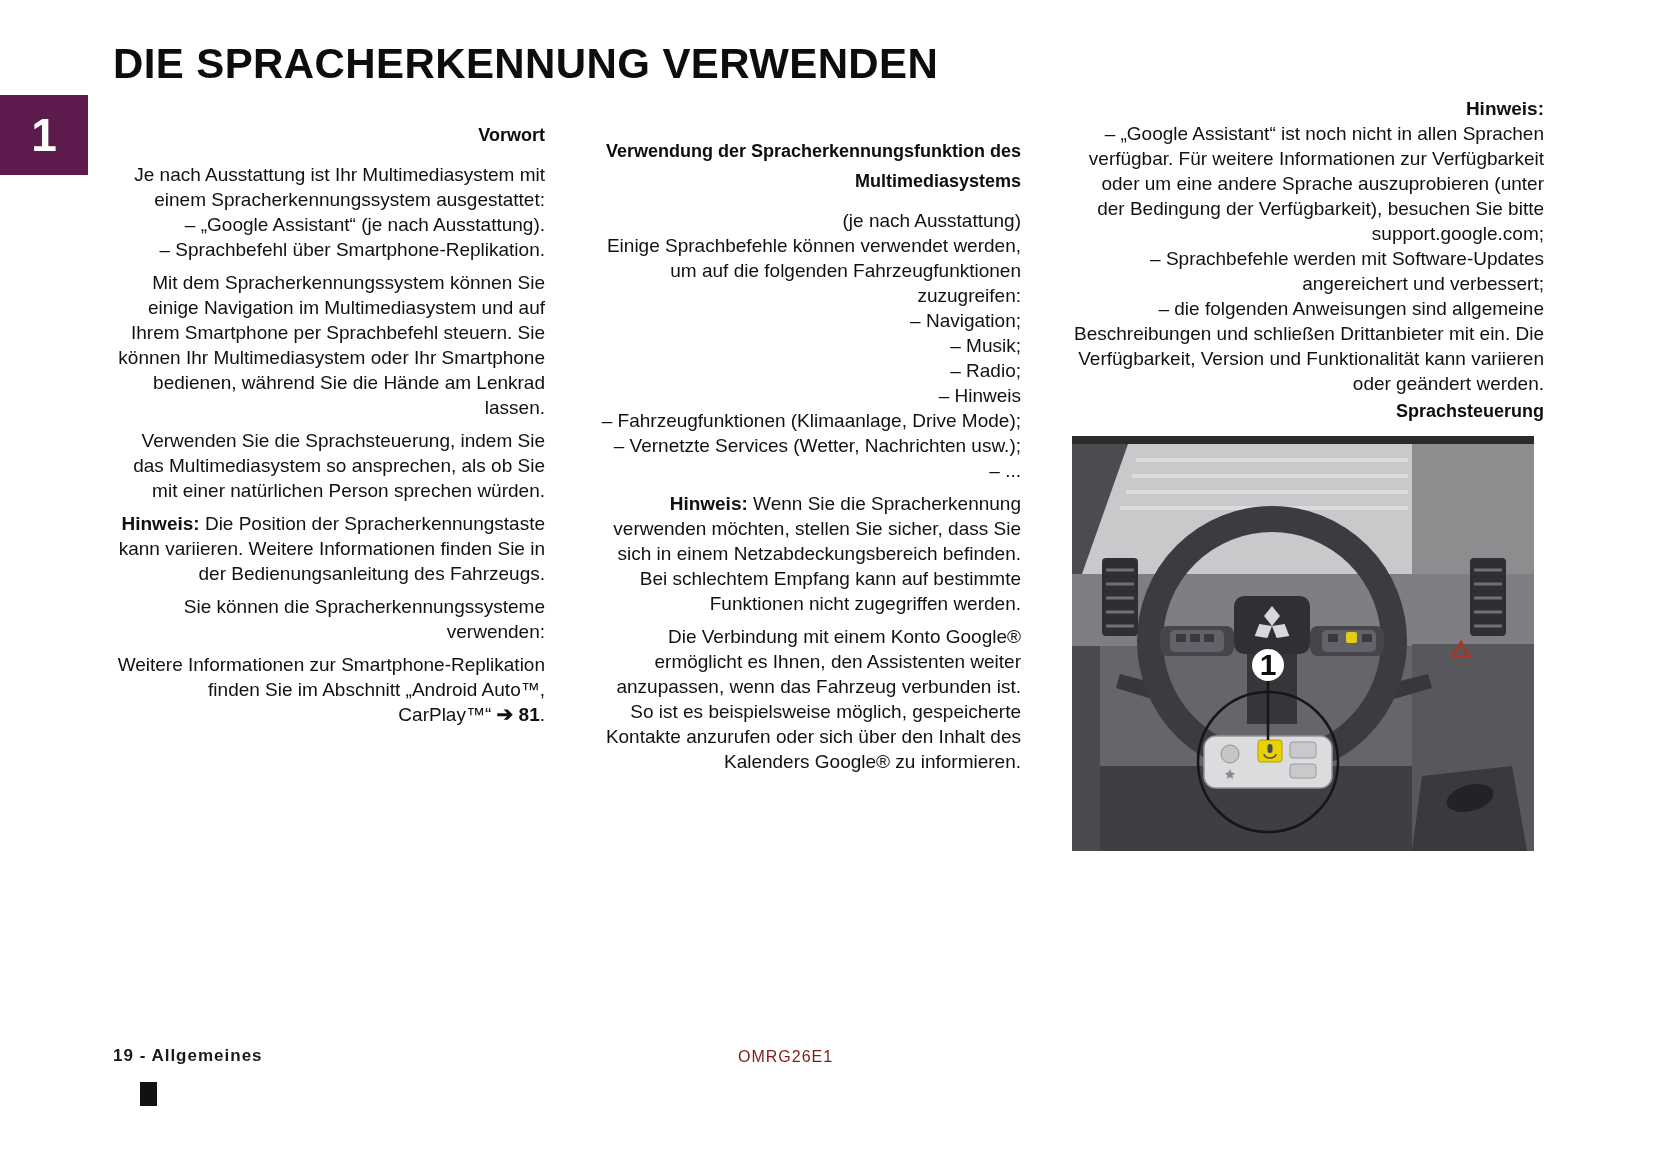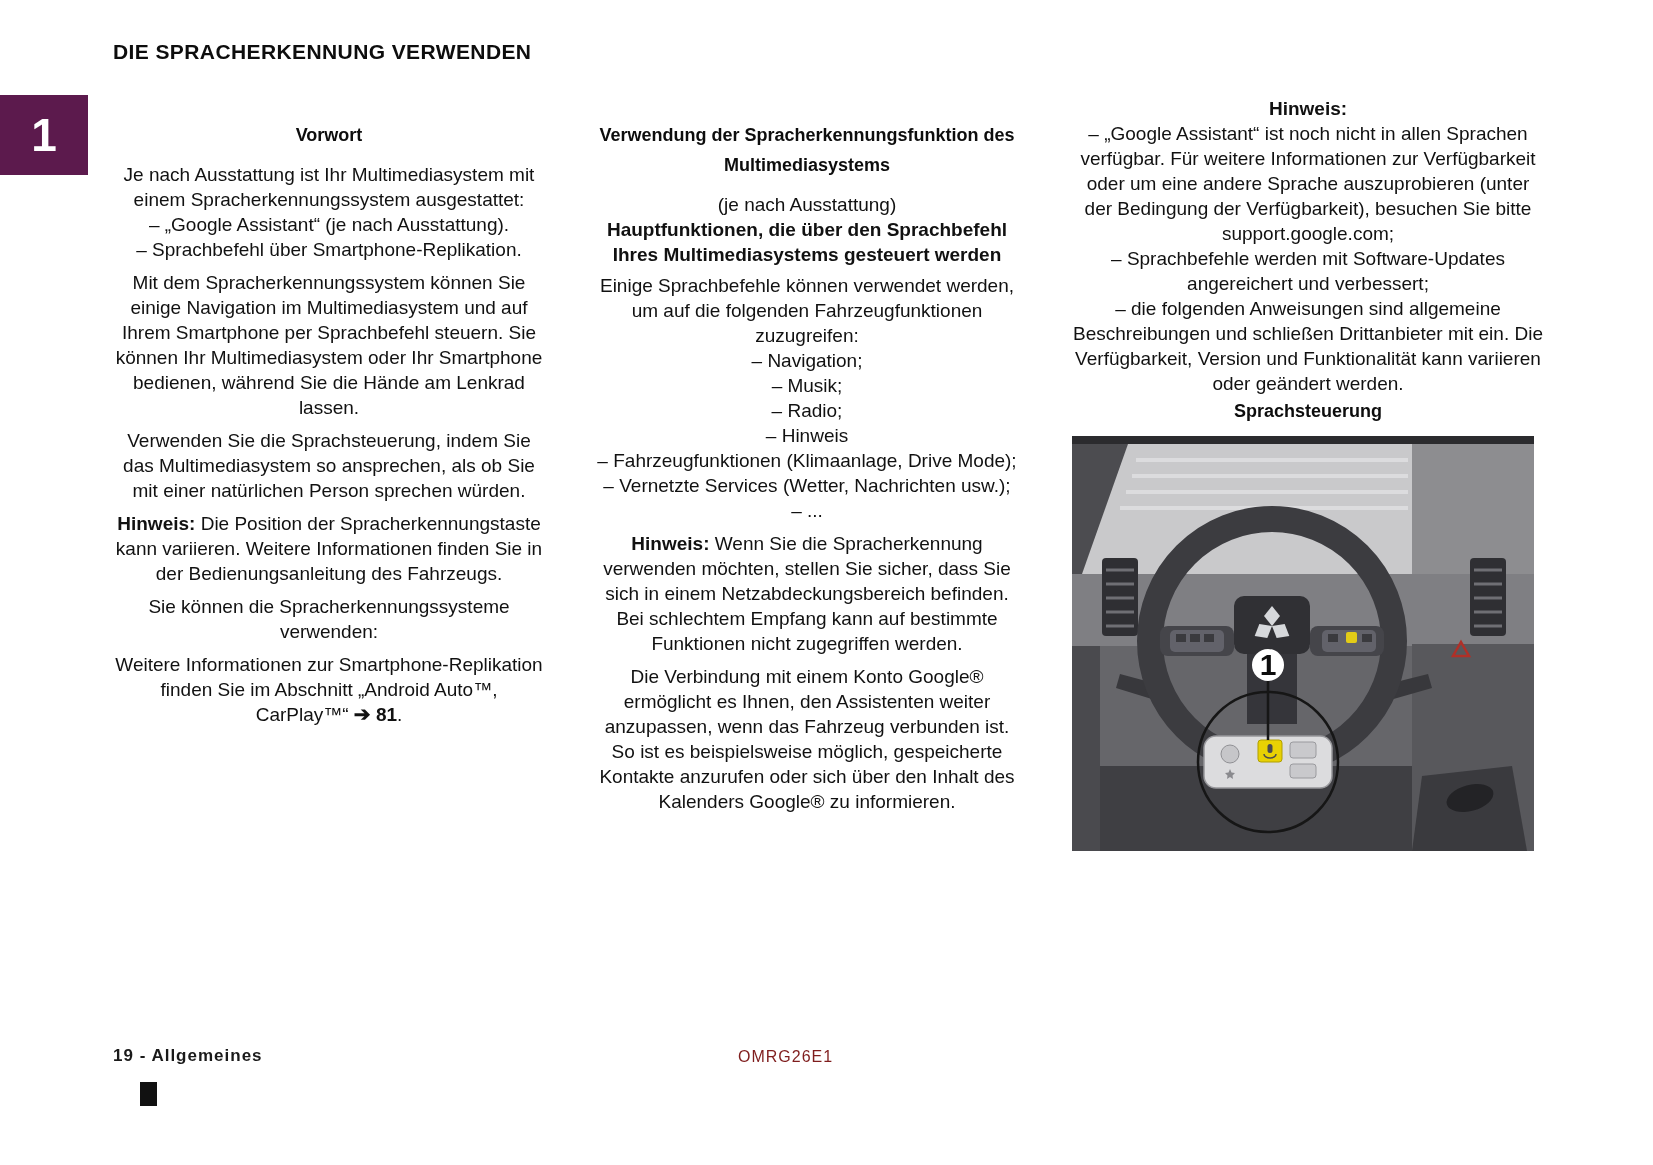--- a/index.html
+++ b/index.html
@@ -3,31 +3,31 @@
 <meta charset="utf-8">
 <style>
   html,body{margin:0;padding:0;}
   body{
     width:1653px;height:1165px;position:relative;overflow:hidden;
     background:#ffffff;color:#111;
     font-family:"Liberation Sans",sans-serif;
   }
   .page-title{
     position:absolute;left:113px;top:40px;
-    font-size:21px;font-weight:bold;letter-spacing:.4px;color:#0d0d0d;
+    font-size:42px;font-weight:bold;letter-spacing:.4px;color:#0d0d0d;
   }
   .chapter-tab{
     position:absolute;left:0;top:95px;width:88px;height:80px;
     background:#5c1a4d;color:#fff;
     display:flex;align-items:center;justify-content:center;
     font-size:46px;font-weight:bold;
   }
-  .col{position:absolute;font-size:19px;line-height:25px;text-align:center;}
+  .col{position:absolute;font-size:19px;line-height:25px;text-align:right;}
   .col1{left:113px;top:120px;width:432px;}
-  .col2{left:593px;top:120px;width:428px;}
+  .col2{left:593px;top:136px;width:428px;}
   .col3{left:1072px;top:96px;width:472px;}
   h2{font-size:18px;line-height:30px;margin:0 0 12px 0;font-weight:bold;color:#0d0d0d;}
   .h2-sprach{margin-bottom:10px;}
   p{margin:8px 0 0 0;}
   p.tight{margin:0;}
   .blist p{margin:0;}
   .sub{margin:2px 0 10px 0;}
   .boldpara{font-weight:bold;margin:0 0 6px 0;}
   b{font-weight:bold;}
   .arrow{font-weight:bold;font-size:20px;}
@@ -55,21 +55,20 @@
   <p>Mit dem Spracherkennungssystem können Sie einige Navigation im Multimediasystem und auf Ihrem Smartphone per Sprachbefehl steuern. Sie können Ihr Multimediasystem oder Ihr Smartphone bedienen, während Sie die Hände am Lenkrad lassen.</p>
   <p>Verwenden Sie die Sprachsteuerung, indem Sie das Multimediasystem so ansprechen, als ob Sie mit einer natürlichen Person sprechen würden.</p>
   <p><b>Hinweis:</b><span> Die Position der Spracherkennungstaste kann variieren. Weitere Informationen finden Sie in der Bedienungsanleitung des Fahrzeugs.</span></p>
   <p>Sie können die Spracherkennungssysteme verwenden:</p>
   <p><span>Weitere Informationen zur Smartphone-Replikation finden Sie im Abschnitt „Android Auto™, CarPlay™“ </span><span class="arrow">➔</span> <b>81</b><span>.</span></p>
 </div>
 
 <div class="col col2">
   <h2>Verwendung der Spracherkennungsfunktion des Multimediasystems</h2>
   <p class="sub tight">(je nach Ausstattung)</p>
-  <p class="boldpara">Hauptfunktionen, die über den Sprachbefehl Ihres Multimediasystems gesteuert werden</p>
   <p class="tight">Einige Sprachbefehle können verwendet werden, um auf die folgenden Fahrzeugfunktionen zuzugreifen:</p>
   <div class="blist">
     <p>– Navigation;</p>
     <p>– Musik;</p>
     <p>– Radio;</p>
     <p>– Hinweis</p>
     <p>– Fahrzeugfunktionen (Klimaanlage, Drive Mode);</p>
     <p>– Vernetzte Services (Wetter, Nachrichten usw.);</p>
     <p>– ...</p>
   </div>

